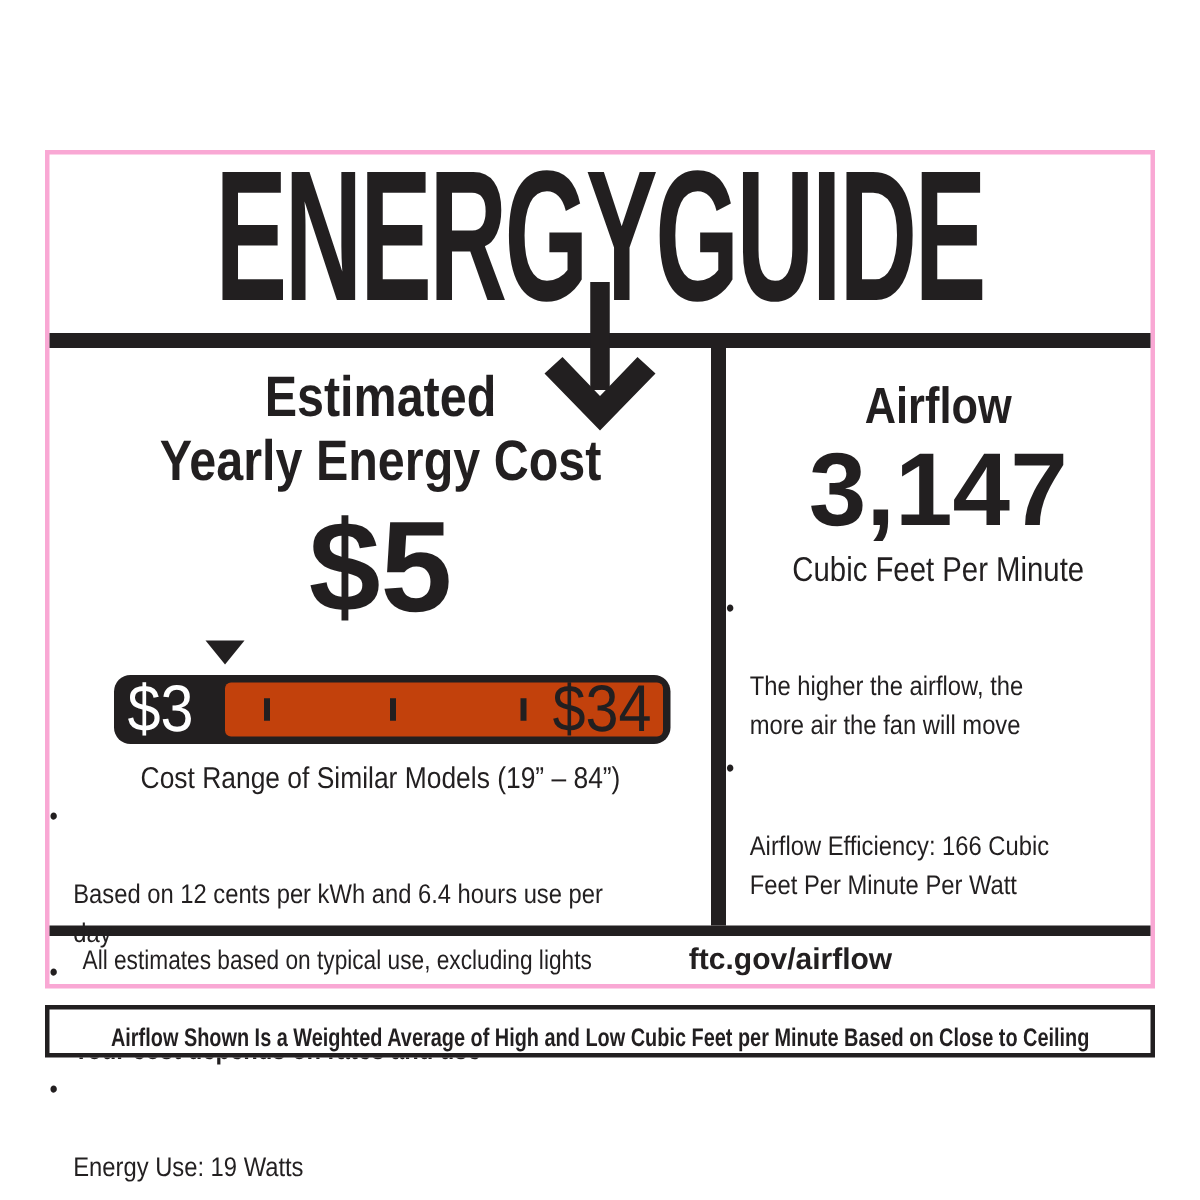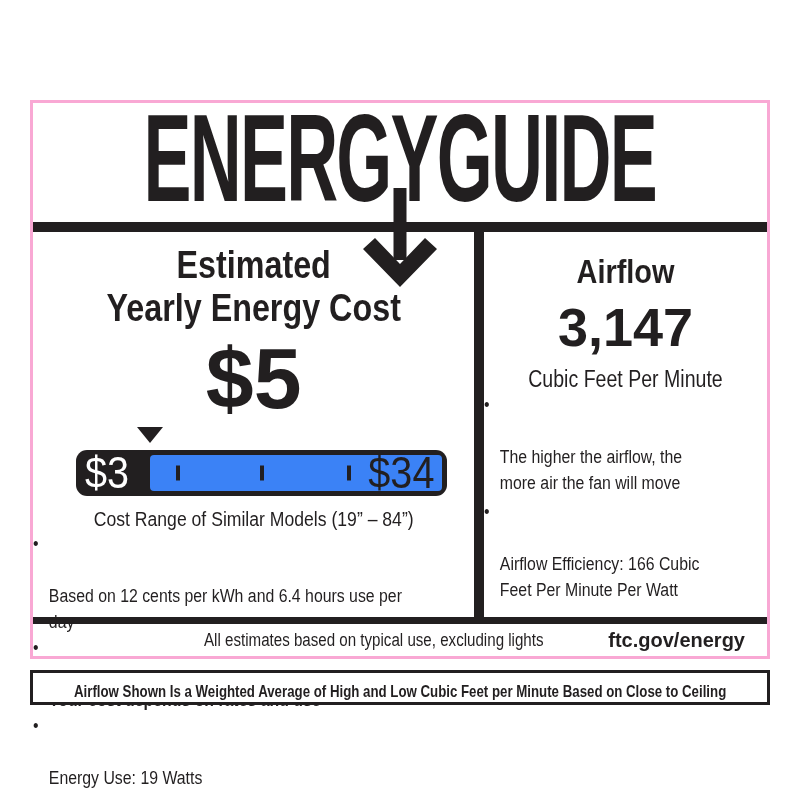--- a/index.html
+++ b/index.html
@@ -23,48 +23,48 @@
     white-space:pre-line;transform:scaleX(0.85);transform-origin:50% 50%;}
   .cost-value{margin-top:8px;font-size:86px;font-weight:bold;line-height:80px;text-align:center;}
 
   .marker-row{margin:9px 0 0 104px;height:16px;}
   .triangle{width:0;height:0;border-left:13px solid transparent;border-right:13px solid transparent;
     border-top:16px solid #221f20;}
 
   .bar{position:relative;margin:7px 0 0 43px;width:371px;height:46px;background:#221f20;border-radius:11px;}
   .bar-min{position:absolute;left:9px;top:50%;transform:translateY(-50%) scaleX(0.9);transform-origin:0 50%;
     color:#ffffff;font-size:44px;}
-  .bar-inner{position:absolute;left:74px;top:5px;right:5px;bottom:5px;background:#3b82f6;border-radius:4px;}
+  .bar-inner{position:absolute;left:74px;top:5px;right:5px;bottom:5px;background:#c2410c;border-radius:4px;}
   .bar-max{position:absolute;right:8px;top:50%;transform:translateY(-50%) scaleX(0.9);transform-origin:100% 50%;
     font-size:44px;}
   .tick{position:absolute;top:50%;transform:translateY(-50%);width:4px;height:15px;background:#221f20;}
   .t1{left:26px;} .t2{left:110px;} .t3{left:197px;}
 
   .caption{margin-top:11px;font-size:20px;line-height:24px;text-align:center;
     transform:scaleX(0.88);transform-origin:50% 50%;}
 
   ul.bullets{list-style:none;margin:0;padding:0;}
   .bullets li{position:relative;padding-left:18px;white-space:pre-line;}
   .dot{position:absolute;left:0;top:0;}
   .btxt{display:inline;}
   .bold .btxt{font-weight:bold;}
 
   .bullets-left{margin:8px 0 0 22px;transform:scaleX(0.88);transform-origin:0 0;}
   .bullets-left li{font-size:18px;line-height:26px;}
 
   .airflow-heading{margin-top:20px;font-size:34px;font-weight:bold;line-height:38px;text-align:center;
     transform:scaleX(0.85);transform-origin:50% 50%;}
-  .airflow-value{margin-top:4px;font-size:54px;font-weight:bold;line-height:66px;text-align:center;}
+  .airflow-value{margin-top:4px;font-size:69px;font-weight:bold;line-height:66px;text-align:center;}
   .airflow-unit{margin-top:6px;font-size:23px;line-height:26px;text-align:center;
     transform:scaleX(0.85);transform-origin:50% 50%;}
   .bullets-right{margin:34px 0 0 20px;transform:scaleX(0.88);transform-origin:0 0;}
   .bullets-right li{font-size:18px;line-height:26px;margin-bottom:3px;}
 
   .footer-divider{height:7px;background:#221f20;}
-  .footer-strip{flex:1;display:flex;align-items:center;justify-content:flex-end;padding:0 22px;}
+  .footer-strip{flex:1;display:flex;align-items:center;justify-content:flex-start;padding:0 22px;}
   .footer-note{font-size:18px;transform:scaleX(0.84);transform-origin:0 50%;white-space:nowrap;}
   .footer-site{font-size:20px;font-weight:bold;white-space:nowrap;}
 
   .arrow{position:absolute;left:358px;top:188px;width:84px;height:102px;}
 
   .disclaimer-box{position:absolute;left:30px;top:670px;width:740px;height:35px;border:3px solid #221f20;
     box-sizing:border-box;display:flex;align-items:flex-end;justify-content:center;background:#fff;}
   .disclaimer-text{font-size:17px;font-weight:bold;white-space:nowrap;
     transform:scaleX(0.78);transform-origin:50% 50%;}
 </style>
@@ -140,21 +140,21 @@
           </li>
         </ul>
       </div>
 
     </div>
 
     <div class="footer-divider"></div>
 
     <div class="footer-strip">
       <span class="footer-note">All estimates based on typical use, excluding lights</span>
-      <span class="footer-site">ftc.gov/energy</span>
+      <span class="footer-site">ftc.gov/airflow</span>
     </div>
 
   </div>
 
   <svg class="arrow" viewBox="0 0 84 102" xmlns="http://www.w3.org/2000/svg" aria-hidden="true">
     <rect x="35.5" y="0" width="13" height="72" fill="#221f20"></rect>
     <polygon points="42,99 5,61 17,50 42,76 67,50 79,61" fill="#221f20"></polygon>
   </svg>
 
   <div class="disclaimer-box">

